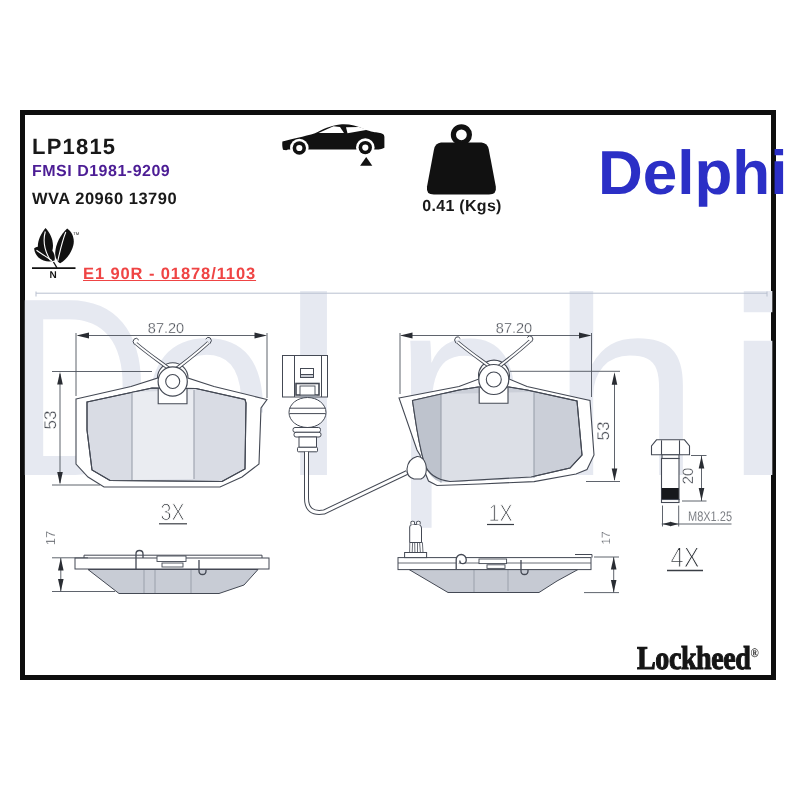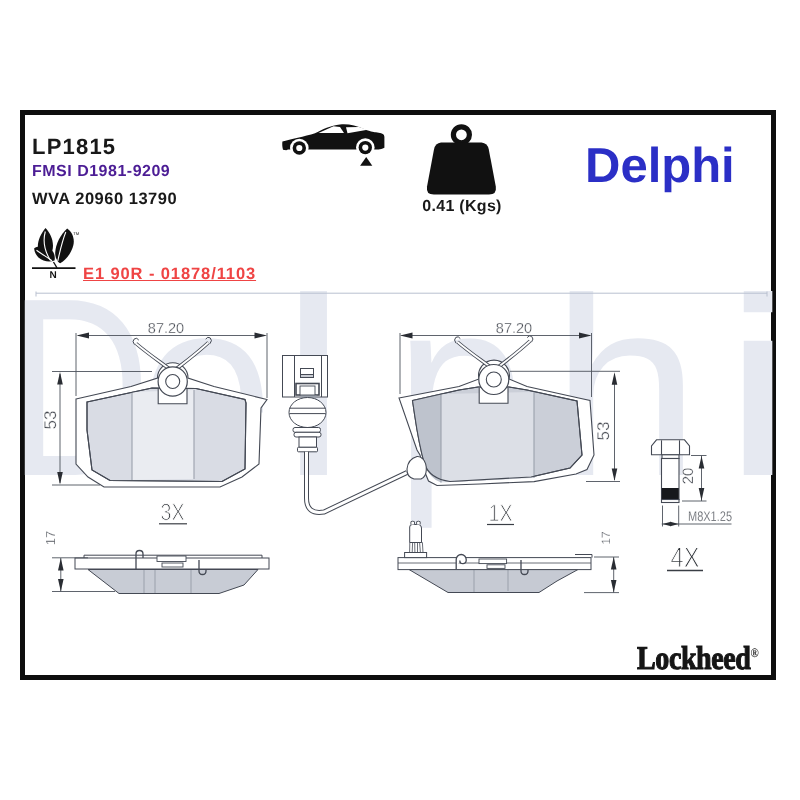--- a/index.html
+++ b/index.html
@@ -4,21 +4,21 @@
 <style>
   html,body{margin:0;padding:0;width:800px;height:800px;background:#fff;overflow:hidden;}
   body{font-family:"Liberation Sans", sans-serif;position:relative;-webkit-font-smoothing:antialiased;text-rendering:geometricPrecision;}
   .abs{position:absolute;}
   .frame{left:20px;top:110px;width:746px;height:560px;border:5px solid #0e0e0e;}
   .lp{left:32px;top:133.5px;font-size:22px;font-weight:bold;color:#191919;letter-spacing:1.2px;text-align:right;}
   .fmsi{left:32px;top:163px;font-size:16px;font-weight:bold;color:#4c1d95;letter-spacing:0.5px;}
   .wva{left:32px;top:190px;font-size:16.5px;font-weight:bold;color:#191919;letter-spacing:0.5px;}
   .e1{left:83px;top:264.5px;font-size:16.5px;font-weight:bold;color:#ef4444;letter-spacing:0.9px;text-decoration:underline;}
   .kgs{left:421px;top:198px;width:82px;text-align:center;font-size:16px;font-weight:bold;color:#191919;letter-spacing:0.3px;}
-  .delphi{left:585px;top:138px;font-size:49px;font-weight:bold;color:#2B2FC6;letter-spacing:0px;}
+  .delphi{left:598px;top:138px;font-size:62px;font-weight:bold;color:#2B2FC6;letter-spacing:0px;}
   .lockheed{left:637px;top:641px;font-size:33px;font-weight:bold;font-family:"Liberation Serif",serif;color:#151515;transform:scaleX(0.85);transform-origin:left top;letter-spacing:-0.5px;-webkit-text-stroke:1.1px #151515;}
   .reg{font-size:13px;vertical-align:super;-webkit-text-stroke:0px;}
 </style>
 </head>
 <body>
 <div class="abs frame"></div>
 <div class="abs lp">LP1815</div>
 <div class="abs fmsi">FMSI D1981-9209</div>
 <div class="abs wva">WVA 20960 13790</div>
 <div class="abs e1">E1 90R - 01878/1103</div>

